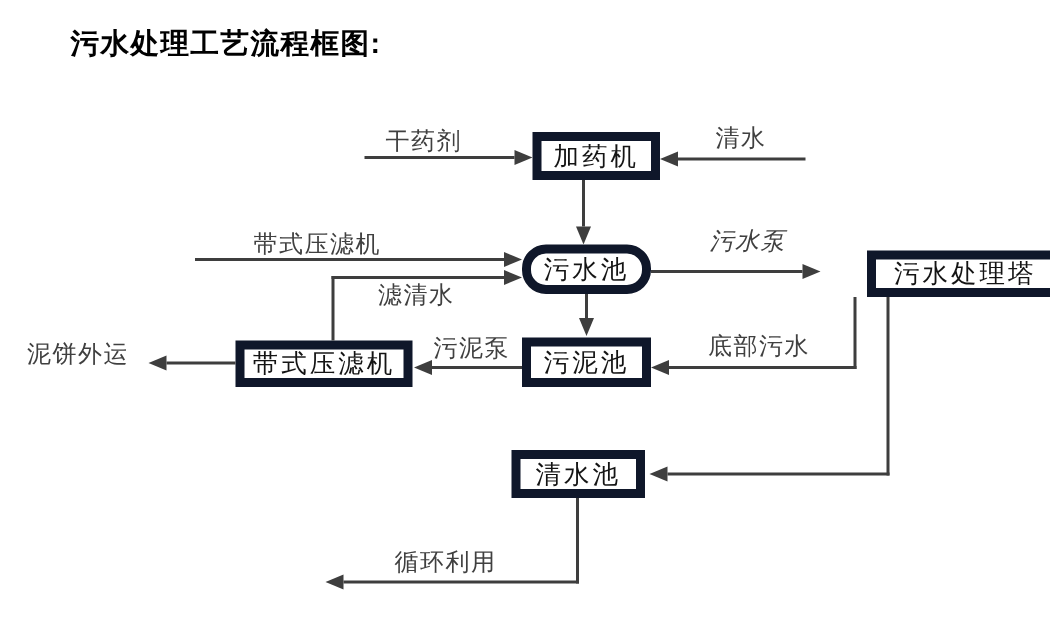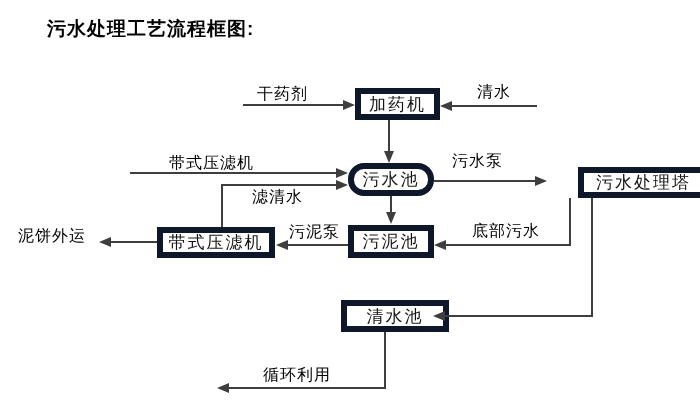--- a/index.html
+++ b/index.html
@@ -10,42 +10,42 @@
   .title{
     position:absolute;font-size:19px;font-weight:bold;color:#000000;
     letter-spacing:1px;white-space:nowrap;margin-left:30px;
   }
   .node{
     position:absolute;box-sizing:border-box;border:6px solid #0f172a;background:#ffffff;
     display:flex;align-items:center;justify-content:center;
     font-size:17px;letter-spacing:2px;white-space:nowrap;color:#141414;
   }
   .lbl{
-    position:absolute;font-size:16px;letter-spacing:1px;white-space:nowrap;color:#000000;
+    position:absolute;font-size:16px;letter-spacing:1px;white-space:nowrap;color:#404040;
   }
   .hl{position:absolute;height:2px;background:#3e3e3e;}
   .vl{position:absolute;width:2px;background:#3e3e3e;}
   .ar{position:absolute;width:0;height:0;}
   .ar.r{border-top:5px solid transparent;border-bottom:5px solid transparent;border-left:12px solid #3e3e3e;}
   .ar.l{border-top:5px solid transparent;border-bottom:5px solid transparent;border-right:12px solid #3e3e3e;}
   .ar.d{border-left:5px solid transparent;border-right:5px solid transparent;border-top:12px solid #3e3e3e;}
 </style>
 </head>
 <body>
 
 <div class="stage">
 
   <div class="title" style="left:17px;top:16px;">污水处理工艺流程框图:</div>
 
   <div class="node" style="left:355px;top:88px;width:85px;height:32px;">加药机</div>
   <div class="node" style="left:348px;top:163px;width:86px;height:33px;border-radius:16px;">污水池</div>
   <div class="node" style="left:547px;top:167px;width:131px;height:31px;margin-left:31px;">污水处理塔</div>
   <div class="node" style="left:348px;top:225px;width:86px;height:33px;">污泥池</div>
   <div class="node" style="left:157px;top:227px;width:118px;height:31px;">带式压滤机</div>
-  <div class="node" style="left:341px;top:300px;width:108px;height:32px;">清水池</div>
+  <div class="node" style="left:341px;top:300px;width:89px;height:32px;">清水池</div>
 
   <div class="lbl" style="left:257px;top:84px;">干药剂</div>
   <div class="hl" style="left:243px;top:104px;width:100px;"></div>
   <div class="ar r" style="left:343px;top:100px;"></div>
 
   <div class="lbl" style="left:477px;top:82px;">清水</div>
   <div class="hl" style="left:452px;top:105px;width:85px;"></div>
   <div class="ar l" style="left:440px;top:101px;"></div>
 
   <div class="vl" style="left:388px;top:120px;height:31px;"></div>
@@ -53,21 +53,21 @@
 
   <div class="lbl" style="left:169px;top:153px;">带式压滤机</div>
   <div class="hl" style="left:130px;top:172px;width:206px;"></div>
   <div class="ar r" style="left:336px;top:168px;"></div>
 
   <div class="lbl" style="left:252px;top:187px;">滤清水</div>
   <div class="vl" style="left:221px;top:184px;height:43px;"></div>
   <div class="hl" style="left:221px;top:184px;width:115px;"></div>
   <div class="ar r" style="left:336px;top:180px;"></div>
 
-  <div class="lbl" style="left:452px;top:151px;">污水泵</div>
+  <div class="lbl" style="left:473px;top:151px;font-style:italic;">污水泵</div>
   <div class="hl" style="left:434px;top:180px;width:101px;"></div>
   <div class="ar r" style="left:535px;top:176px;"></div>
 
   <div class="vl" style="left:390px;top:196px;height:16px;"></div>
   <div class="ar d" style="left:386px;top:212px;"></div>
 
   <div class="lbl" style="left:289px;top:222px;">污泥泵</div>
   <div class="hl" style="left:288px;top:244px;width:60px;"></div>
   <div class="ar l" style="left:276px;top:240px;"></div>
 

